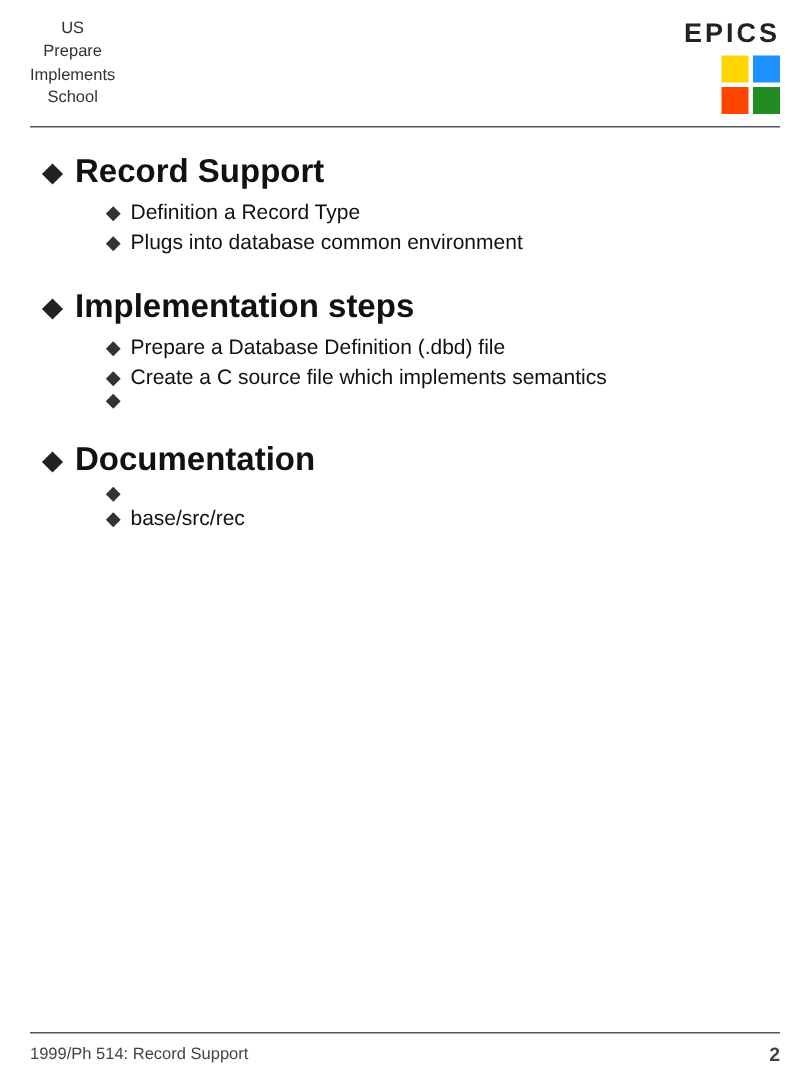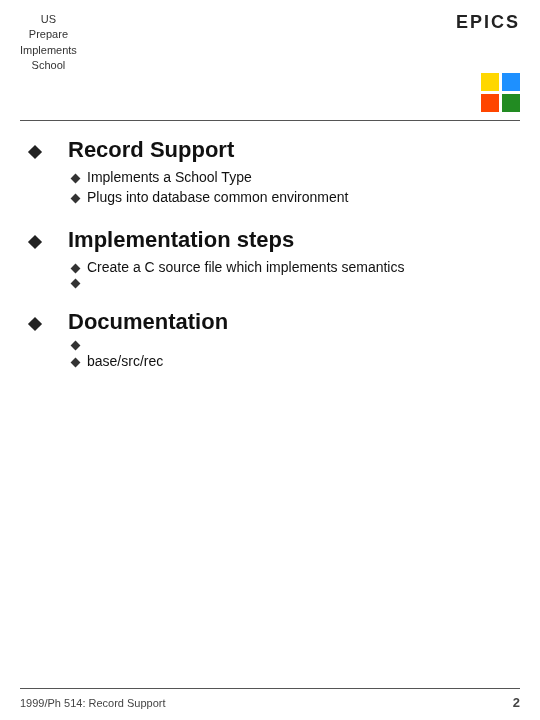--- a/index.html
+++ b/index.html
@@ -25,21 +25,20 @@
       font-size: 11px;
       color: #333;
       line-height: 1.4;
       text-align: center;
     }
 
     .epics-block {
       display: flex;
       flex-direction: column;
       align-items: flex-end;
-      gap: 36px;
     }
 
     .epics-label {
       font-size: 18px;
       font-weight: bold;
       letter-spacing: 2px;
       color: #222;
       margin-bottom: 4px;
     }
 
@@ -68,21 +67,21 @@
     }
 
     
     .top-item {
       margin-bottom: 22px;
     }
 
     .top-bullet {
       display: flex;
       align-items: baseline;
-      gap: 28px;
+      gap: 10px;
       margin-bottom: 6px;
     }
 
     .diamond-big {
       width: 10px;
       height: 10px;
       background: #222;
       transform: rotate(45deg);
       flex-shrink: 0;
       margin-top: 2px;
@@ -171,37 +170,41 @@
 <div class="content">
 
   <div class="top-item">
     <div class="top-bullet">
       <div class="diamond-big"></div>
       <span class="top-label">Record Support</span>
     </div>
     <div class="sub-list">
       <div class="sub-item">
         <div class="diamond-small"></div>
-        <span class="sub-label">Implements a School Type</span>
+        <span class="sub-label">Definition a Record Type</span>
       </div>
       <div class="sub-item">
         <div class="diamond-small"></div>
         <span class="sub-label">Plugs into database common environment</span>
       </div>
     </div>
   </div>
 
   <div class="top-item">
     <div class="top-bullet">
       <div class="diamond-big"></div>
       <span class="top-label">Implementation steps</span>
     </div>
     <div class="sub-list">
       <div class="sub-item">
         <div class="diamond-small"></div>
+        <span class="sub-label">Prepare a Database Definition (.dbd) file</span>
+      </div>
+      <div class="sub-item">
+        <div class="diamond-small"></div>
         <span class="sub-label">Create a C source file which implements semantics</span>
       </div>
       <div class="sub-item">
         <div class="diamond-small"></div>
       </div>
     </div>
   </div>
 
   <div class="top-item">
     <div class="top-bullet">

